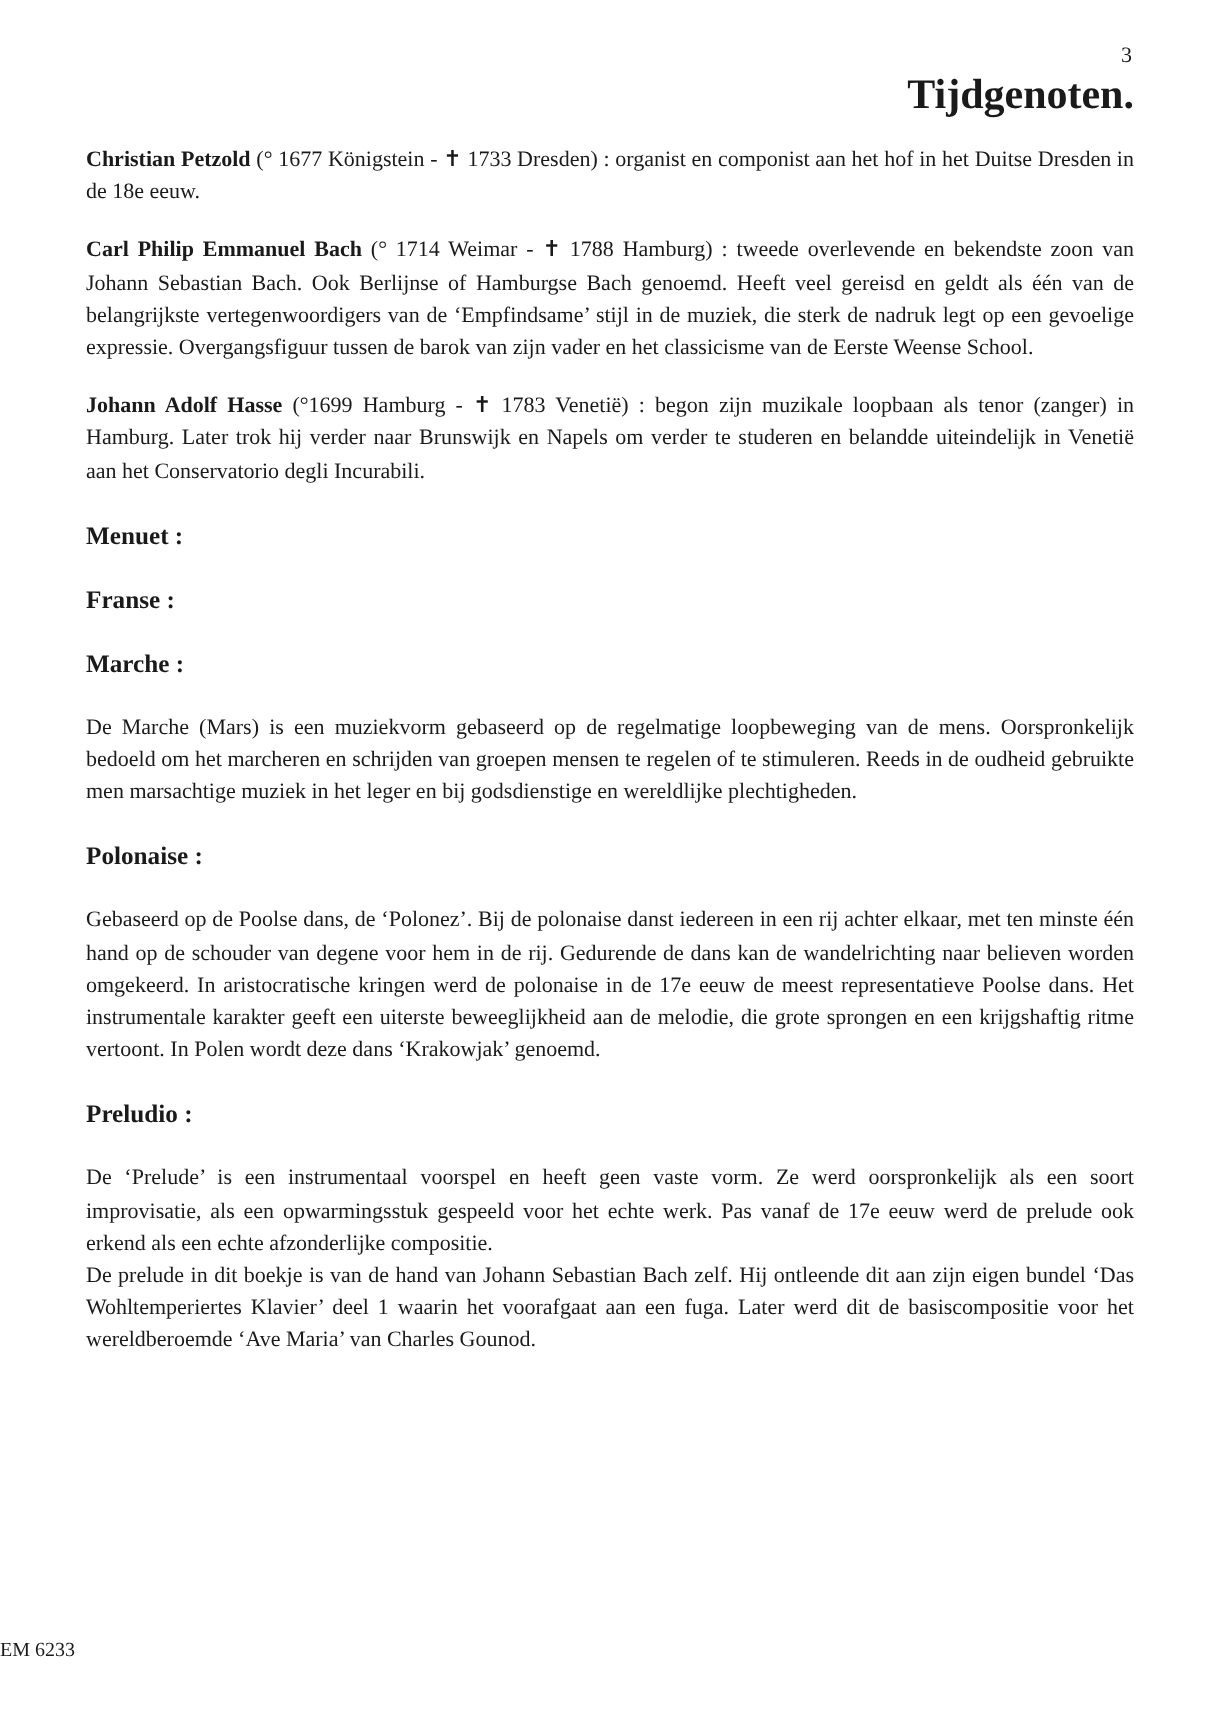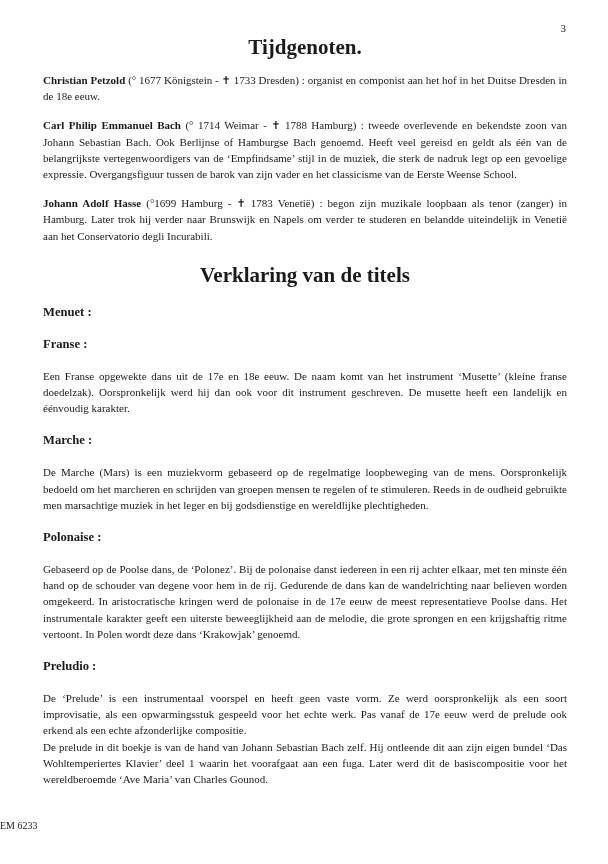--- a/index.html
+++ b/index.html
@@ -21,21 +21,21 @@
       right: 42px;
       font-size: 11px;
     }
     .content {
       position: absolute;
       left: 43px;
       top: 34px;
       width: 524px;
     }
     h1 {
-      text-align: center;
+      text-align: right;
       font-size: 21px;
       font-weight: bold;
       margin: 0 0 12px 0;
       line-height: 26px;
     }
     h1.second {
       margin-top: 18px;
       margin-bottom: 14px;
     }
     p {
@@ -83,29 +83,27 @@
   <p class="bio">
     <span class="name">Christian Petzold</span><span> (° 1677 Königstein  - ✝ 1733 Dresden) : organist en componist aan het hof in het Duitse Dresden in de 18e eeuw.</span>
   </p>
   <p class="bio">
     <span class="name">Carl Philip Emmanuel Bach</span><span> (° 1714 Weimar - ✝ 1788 Hamburg) : tweede overlevende en bekendste zoon van Johann Sebastian Bach. Ook Berlijnse of Hamburgse Bach genoemd. Heeft veel gereisd en geldt als één van de belangrijkste vertegenwoordigers van de ‘Empfindsame’ stijl in de muziek, die sterk de nadruk legt op een gevoelige expressie. Overgangsfiguur tussen de barok van zijn vader en het classicisme van de Eerste Weense School.</span>
   </p>
   <p class="bio">
     <span class="name">Johann Adolf Hasse</span><span> (°1699 Hamburg - ✝ 1783 Venetië) : begon zijn muzikale loopbaan als tenor (zanger) in Hamburg. Later trok hij verder naar Brunswijk en Napels om verder te studeren en belandde uiteindelijk in Venetië aan het Conservatorio degli Incurabili.</span>
   </p>
 
-  <h1 class="second">Verklaring van de titels</h1>
 
   <div class="section">
     <div class="section-heading">Menuet :</div>
   </div>
 
   <div class="section">
     <div class="section-heading">Franse :</div>
-    <p>Een Franse opgewekte dans uit de 17e en 18e eeuw. De naam komt van het instrument ‘Musette’ (kleine franse doedelzak). Oorspronkelijk werd hij dan ook voor dit instrument geschreven. De musette heeft een landelijk en éénvoudig karakter.</p>
   </div>
 
   <div class="section">
     <div class="section-heading">Marche :</div>
     <p>De Marche (Mars) is een muziekvorm gebaseerd op de regelmatige loopbeweging van de mens. Oorspronkelijk bedoeld om het marcheren en schrijden van groepen mensen te regelen of te stimuleren. Reeds in de oudheid gebruikte men marsachtige muziek in het leger en bij godsdienstige en wereldlijke plechtigheden.</p>
   </div>
 
   <div class="section">
     <div class="section-heading">Polonaise :</div>
     <p>Gebaseerd op de Poolse dans, de ‘Polonez’. Bij de polonaise danst iedereen in een rij achter elkaar, met ten minste één hand op de schouder van degene voor hem in de rij. Gedurende de dans kan de wandelrichting naar believen worden omgekeerd. In aristocratische kringen werd de polonaise in de 17e eeuw de meest representatieve Poolse dans. Het instrumentale karakter geeft een uiterste beweeglijkheid aan de melodie, die grote sprongen en een krijgshaftig ritme vertoont. In Polen wordt deze dans ‘Krakowjak’ genoemd.</p>

